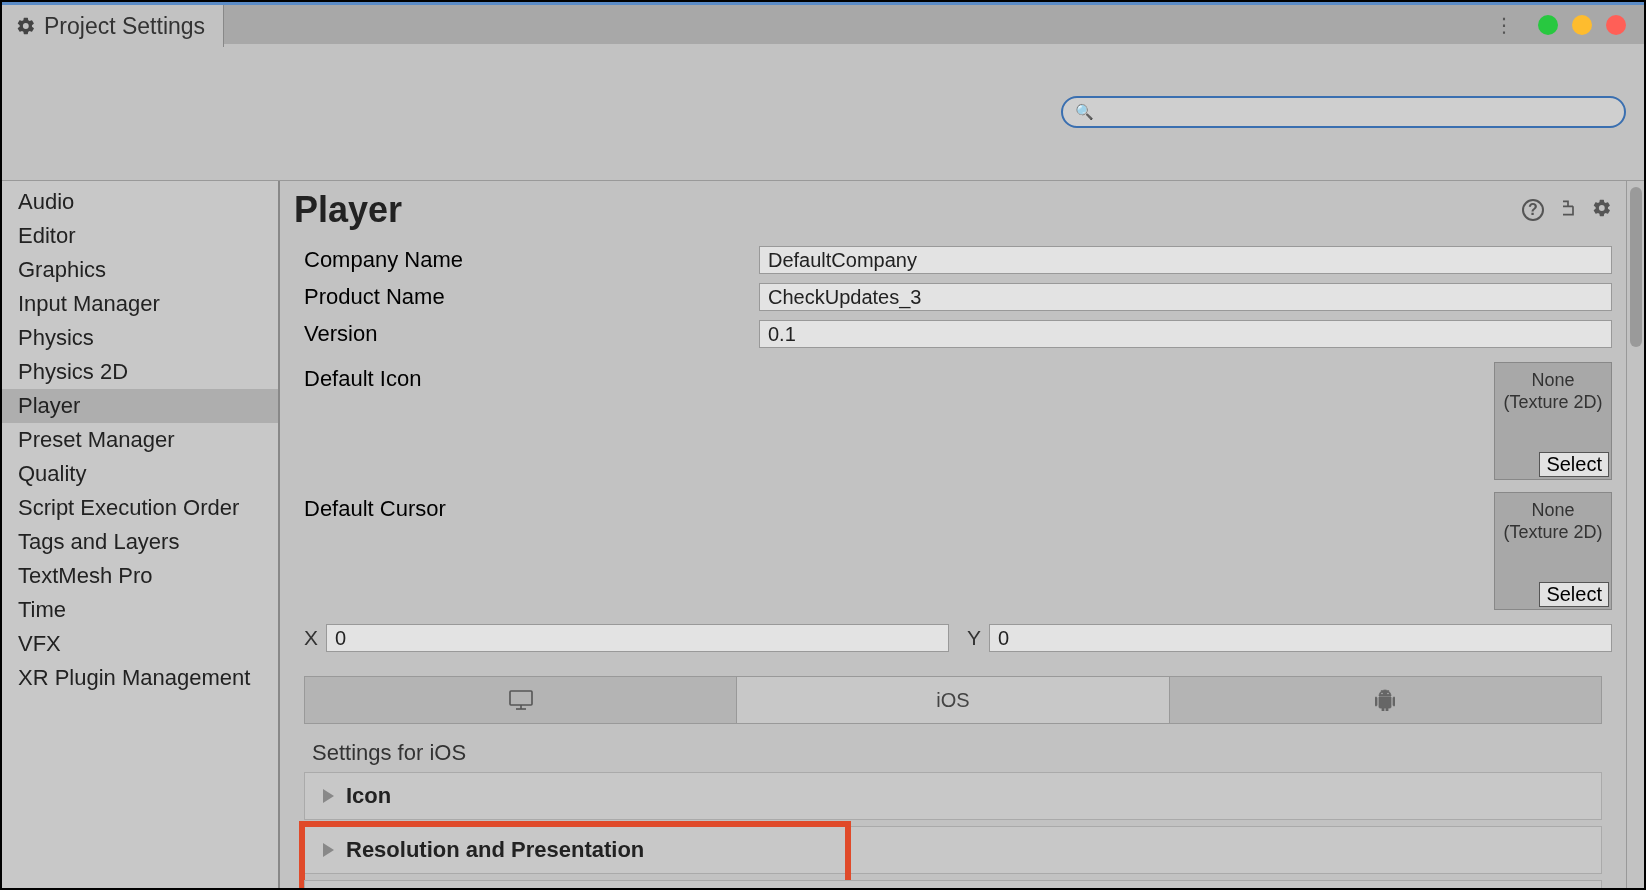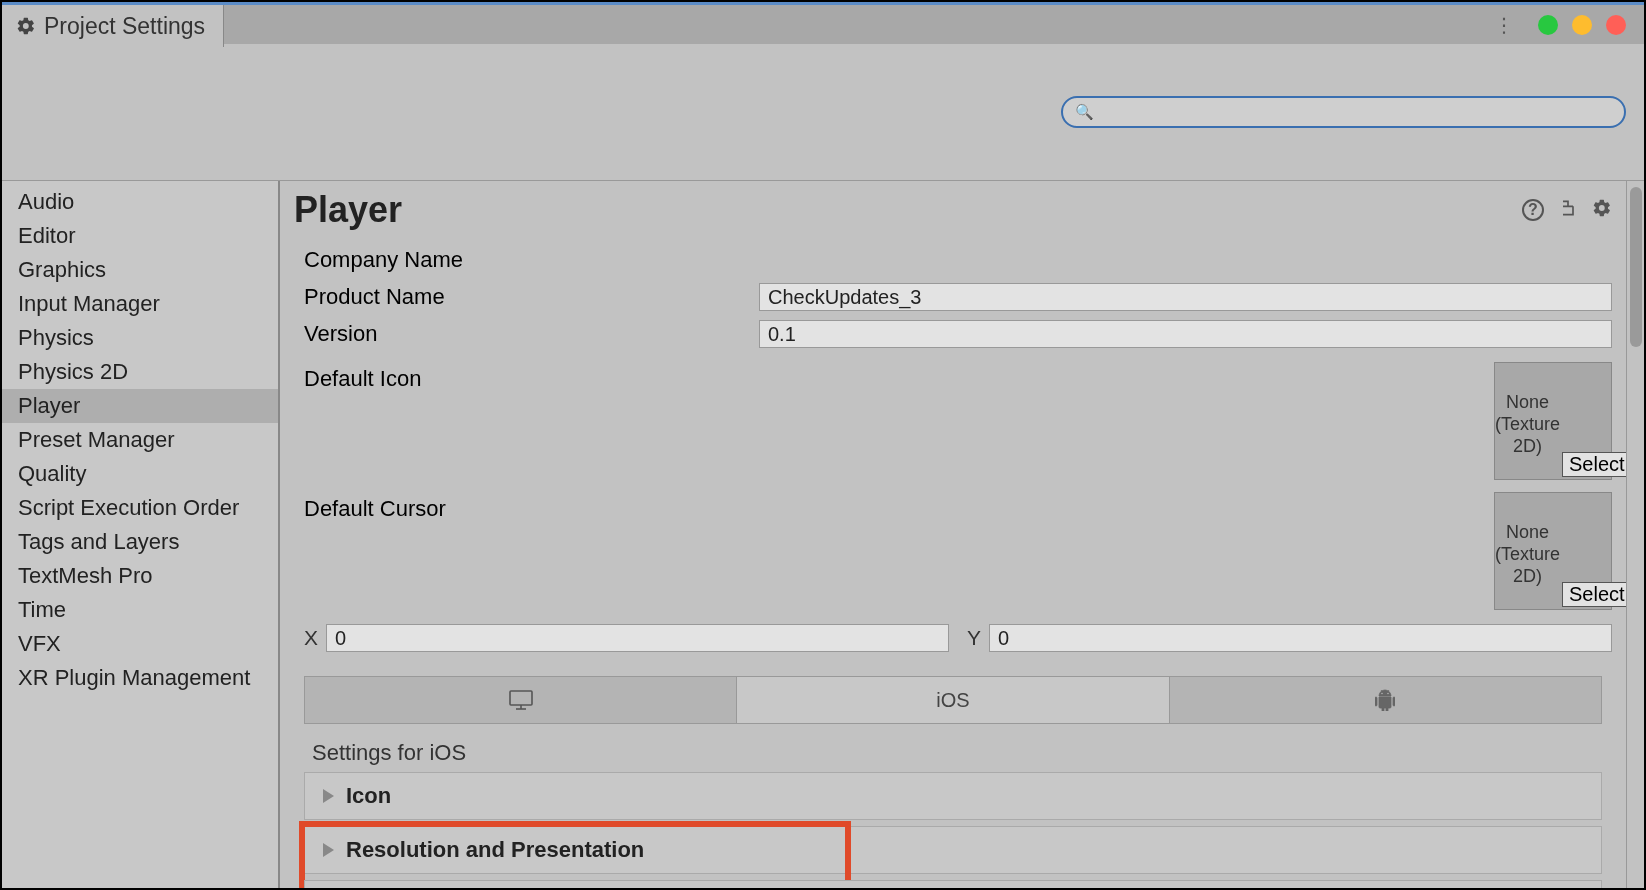--- a/index.html
+++ b/index.html
@@ -36,21 +36,21 @@
   .header-icons { display: flex; gap: 14px; align-items: center; color: #555; }
   .header-icons span { cursor: pointer; font-size: 20px; }
   
   .prop-row { display: flex; align-items: center; margin: 5px 0 5px 10px; height: 32px; }
   .prop-label { width: 455px; font-size: 22px; color: #000000; }
   .prop-input { flex: 1; height: 28px; border: 1px solid #999; background: #e3e3e3; font-size: 20px; padding: 0 8px; color: #222; }
   
   .tex-row { display: flex; align-items: flex-start; margin: 12px 0 0 10px; }
   .tex-row .prop-label { padding-top: 4px; }
   .tex-spacer { flex: 1; }
-  .tex-slot { width: 118px; height: 118px; background: #a8a8a8; border: 1px solid #888; display: flex; flex-direction: row; align-items: center; justify-content: space-between; position: relative; }
+  .tex-slot { width: 118px; height: 118px; background: #a8a8a8; border: 1px solid #888; display: flex; flex-direction: column; align-items: center; justify-content: space-between; position: relative; }
   .tex-slot .tex-none { font-size: 18px; color: #333; text-align: center; margin-top: 6px; line-height: 22px; }
   .tex-slot .tex-select { align-self: flex-end; background: #e3e3e3; border: 1px solid #555; padding: 0 6px; font-size: 20px; margin: 2px; cursor: pointer; }
   
   .hotspot-row { display: flex; align-items: center; margin: 14px 0 0 10px; }
   .hotspot-row .axislabel { font-size: 21px; color: #333; margin: 0 8px 0 0; }
   .hotspot-row .num { flex: 1; height: 28px; border: 1px solid #999; background: #e3e3e3; font-size: 20px; padding: 0 8px; color: #222; margin-right: 18px; }
   .hotspot-row .num:last-child { margin-right: 0; }
   
   .platform-tabs { margin: 24px 10px 0 10px; display: flex; border: 1px solid #999; }
   .ptab { flex: 1; height: 46px; display: flex; align-items: center; justify-content: center; border-right: 1px solid #999; background: #b4b4b4; cursor: pointer; font-size: 20px; color: #444; }
@@ -124,20 +124,21 @@
             <span>
               <svg class="gear-svg" viewBox="0 0 24 24" fill="#555">
                   <path d="M19.14,12.94a7,7,0,0,0,.05-.94,7,7,0,0,0-.05-.94l2.11-1.65a.5.5,0,0,0,.12-.64l-2-3.46a.5.5,0,0,0-.61-.22l-2.49,1a7,7,0,0,0-1.62-.94l-.38-2.65A.5.5,0,0,0,13.78,2H9.78a.5.5,0,0,0-.49.42L8.91,5.07a7,7,0,0,0-1.62.94l-2.49-1a.5.5,0,0,0-.61.22l-2,3.46a.5.5,0,0,0,.12.64L4.42,11a7,7,0,0,0-.05.94,7,7,0,0,0,.05.94L2.31,14.53a.5.5,0,0,0-.12.64l2,3.46a.5.5,0,0,0,.61.22l2.49-1a7,7,0,0,0,1.62.94l.38,2.65a.5.5,0,0,0,.49.42h4a.5.5,0,0,0,.49-.42l.38-2.65a7,7,0,0,0,1.62-.94l2.49,1a.5.5,0,0,0,.61-.22l2-3.46a.5.5,0,0,0-.12-.64ZM11.78,15.5A3.5,3.5,0,1,1,15.28,12,3.5,3.5,0,0,1,11.78,15.5Z"></path>
                 </svg>
             </span>
           </div>
         </div>
 
         <div class="prop-row">
           <div class="prop-label">Company Name</div>
+          <input class="prop-input" value="DefaultCompany" style="">
         </div>
         <div class="prop-row">
           <div class="prop-label">Product Name</div>
           <input class="prop-input" value="CheckUpdates_3" style="">
         </div>
         <div class="prop-row">
           <div class="prop-label">Version</div>
           <input class="prop-input" value="0.1" style="">
         </div>
 

